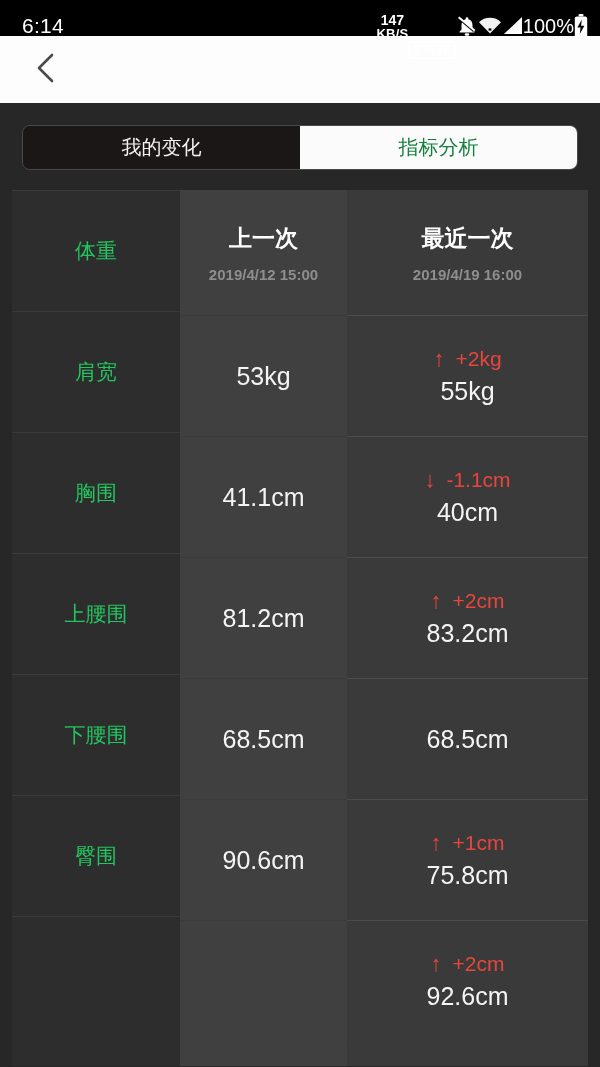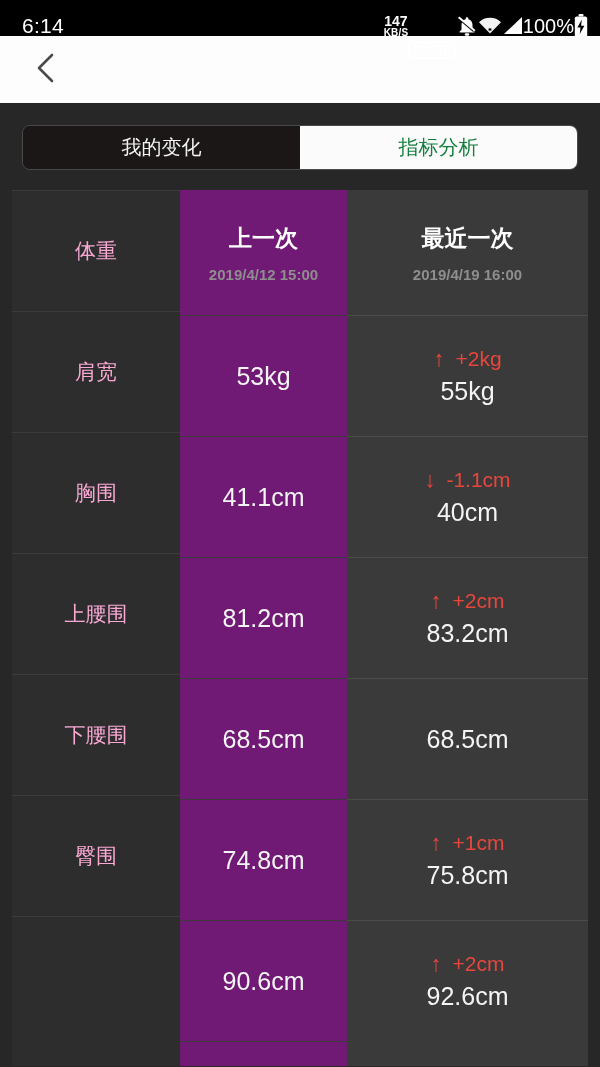--- a/index.html
+++ b/index.html
@@ -14,21 +14,21 @@
   
   .statusbar{
     height:36px; background:#000; color:#fff;
     display:flex; align-items:center; justify-content:space-between;
     padding:16px 12px 0 22px;
   }
   .status-clock{ font-size:21px; letter-spacing:.3px; }
   .status-right{ display:flex; align-items:center; gap:0; }
   .net-speed{ display:flex; flex-direction:column; align-items:center; line-height:1; }
   .net-speed .n{ font-size:14px; font-weight:bold; }
-  .net-speed .u{ font-size:10px; font-weight:bold; letter-spacing:.2px;text-decoration:underline; }
+  .net-speed .u{ font-size:13px; font-weight:bold; letter-spacing:.2px;text-decoration:underline; }
   .volte{
     border:2px solid #fff; border-radius:3px; font-size:11px; font-weight:bold;
     padding:1px 3px; line-height:1.05; letter-spacing:.2px;margin-top:48px;
   }
   .icon-svg{ display:block; }
   .battery-pct{ font-size:20px; }
 
   
   .appbar{
     height:67px; background:#fdfdfd;
@@ -48,40 +48,40 @@
   }
   .tab.active{ background:#1b1716; color:#f2f2f2; }
   .tab.inactive{ background:#fbfbfb; color:#15803d; }
 
   
   .table{
     display:flex; margin:0 12px 0 12px; width:576px;
   }
   .col{ display:flex; flex-direction:column; }
   .col-metric{ width:168px; background:#2d2d2d; }
-  .col-prev{ width:167px; background:#701a75; }
+  .col-prev{ width:167px; background:#404040; }
   .col-latest{ width:241px; background:#3a3a3a; }
 
   .hcell{
     height:125px; display:flex; flex-direction:column;
     align-items:center; justify-content:center; gap:12px;
   }
   .hcell.metric{ justify-content:center; }
   .h-title{ font-size:23px; font-weight:bold; color:#fff; }
   .h-date{ font-size:15px; font-weight:bold; color:#8e8e8e; }
 
   .cell{
     height:121px; display:flex; flex-direction:column;
     align-items:center; justify-content:center;
     border-top:1px solid #3b3b3b;
   }
   .col-latest .cell{ border-top:1px solid #4c4c4c; }
   .cell.partial{ height:25px; border-top:1px solid #3b3b3b; }
 
-  .metric-label{ font-size:21px; color:#f9a8d4; }
+  .metric-label{ font-size:21px; color:#22c55e; }
   .value{ font-size:25px; color:#f4f4f4; }
   .delta{
     display:flex; align-items:center; gap:11px;
     font-size:21px; margin-bottom:6px;
   }
   .delta .arrow{ font-size:22px; line-height:1; }
   .latest-inner{ display:flex; flex-direction:column; align-items:center; }
   .latest-inner.nochange{ justify-content:center; }
 </style>
 </head>
@@ -179,23 +179,20 @@
       <div class="cell">
           <span class="value">41.1cm</span>
         </div>
       <div class="cell">
           <span class="value">81.2cm</span>
         </div>
       <div class="cell">
           <span class="value">68.5cm</span>
         </div>
       <div class="cell">
-          <span class="value">74.8cm</span>
-        </div>
-      <div class="cell">
           <span class="value">90.6cm</span>
         </div>
       <div class="cell partial"></div>
     </div>
 
     <div class="col col-latest">
       <div class="hcell">
         <span class="h-title">最近一次</span>
         <span class="h-date">2019/4/19 16:00</span>
       </div>

